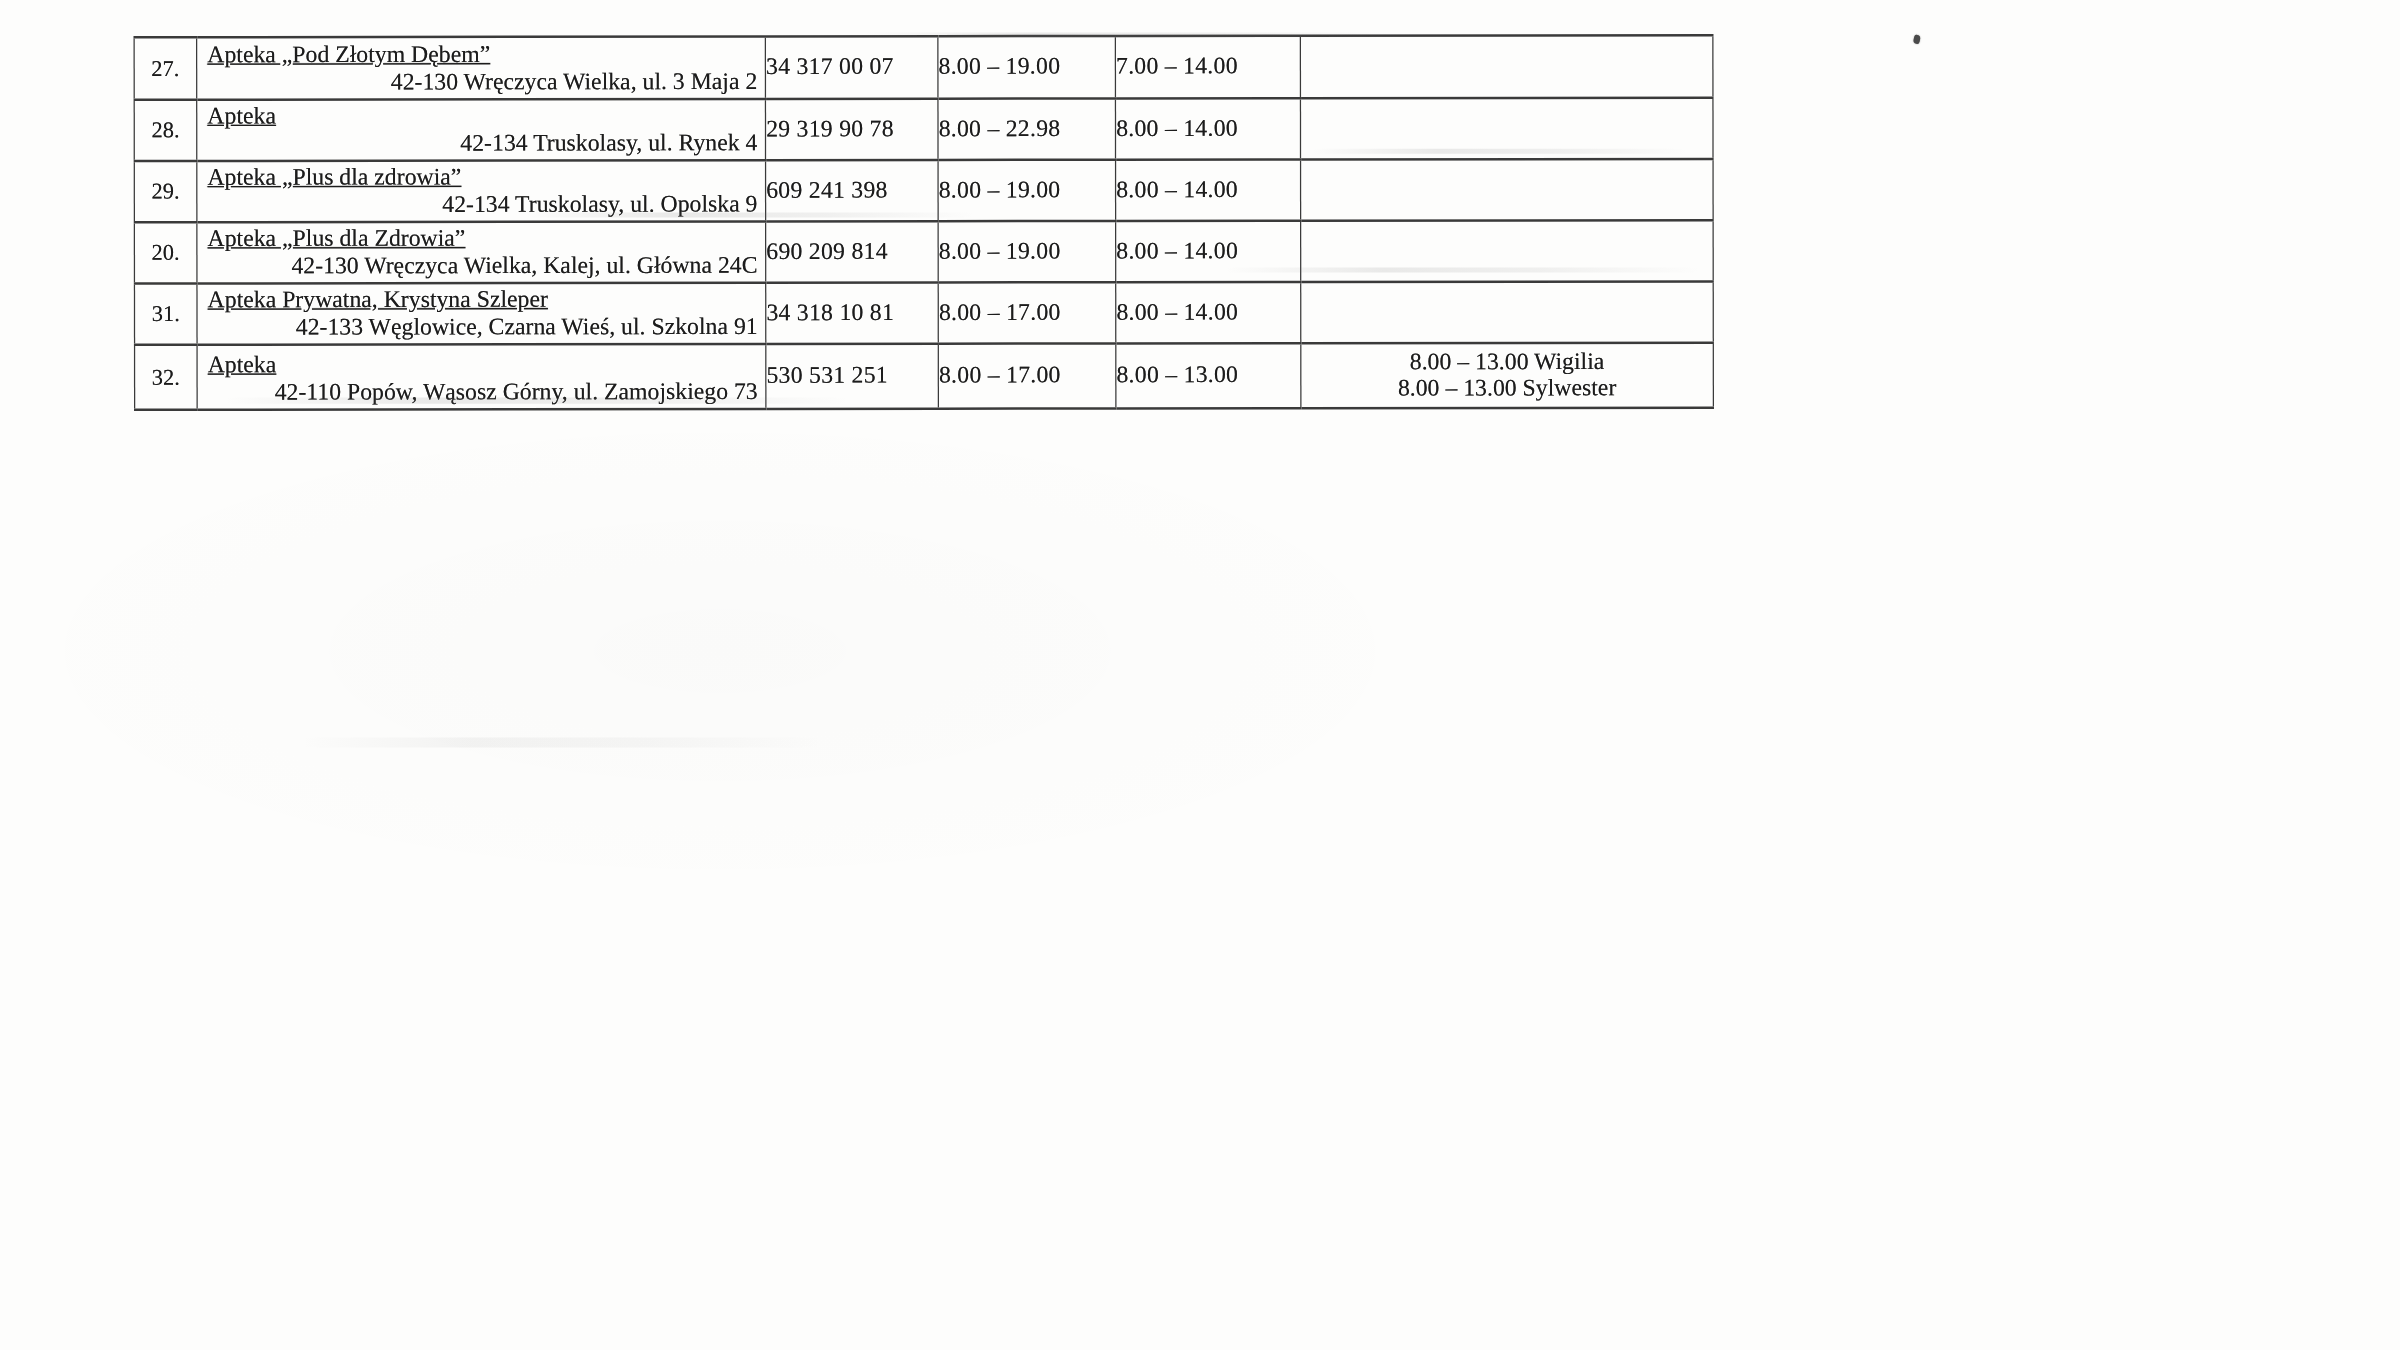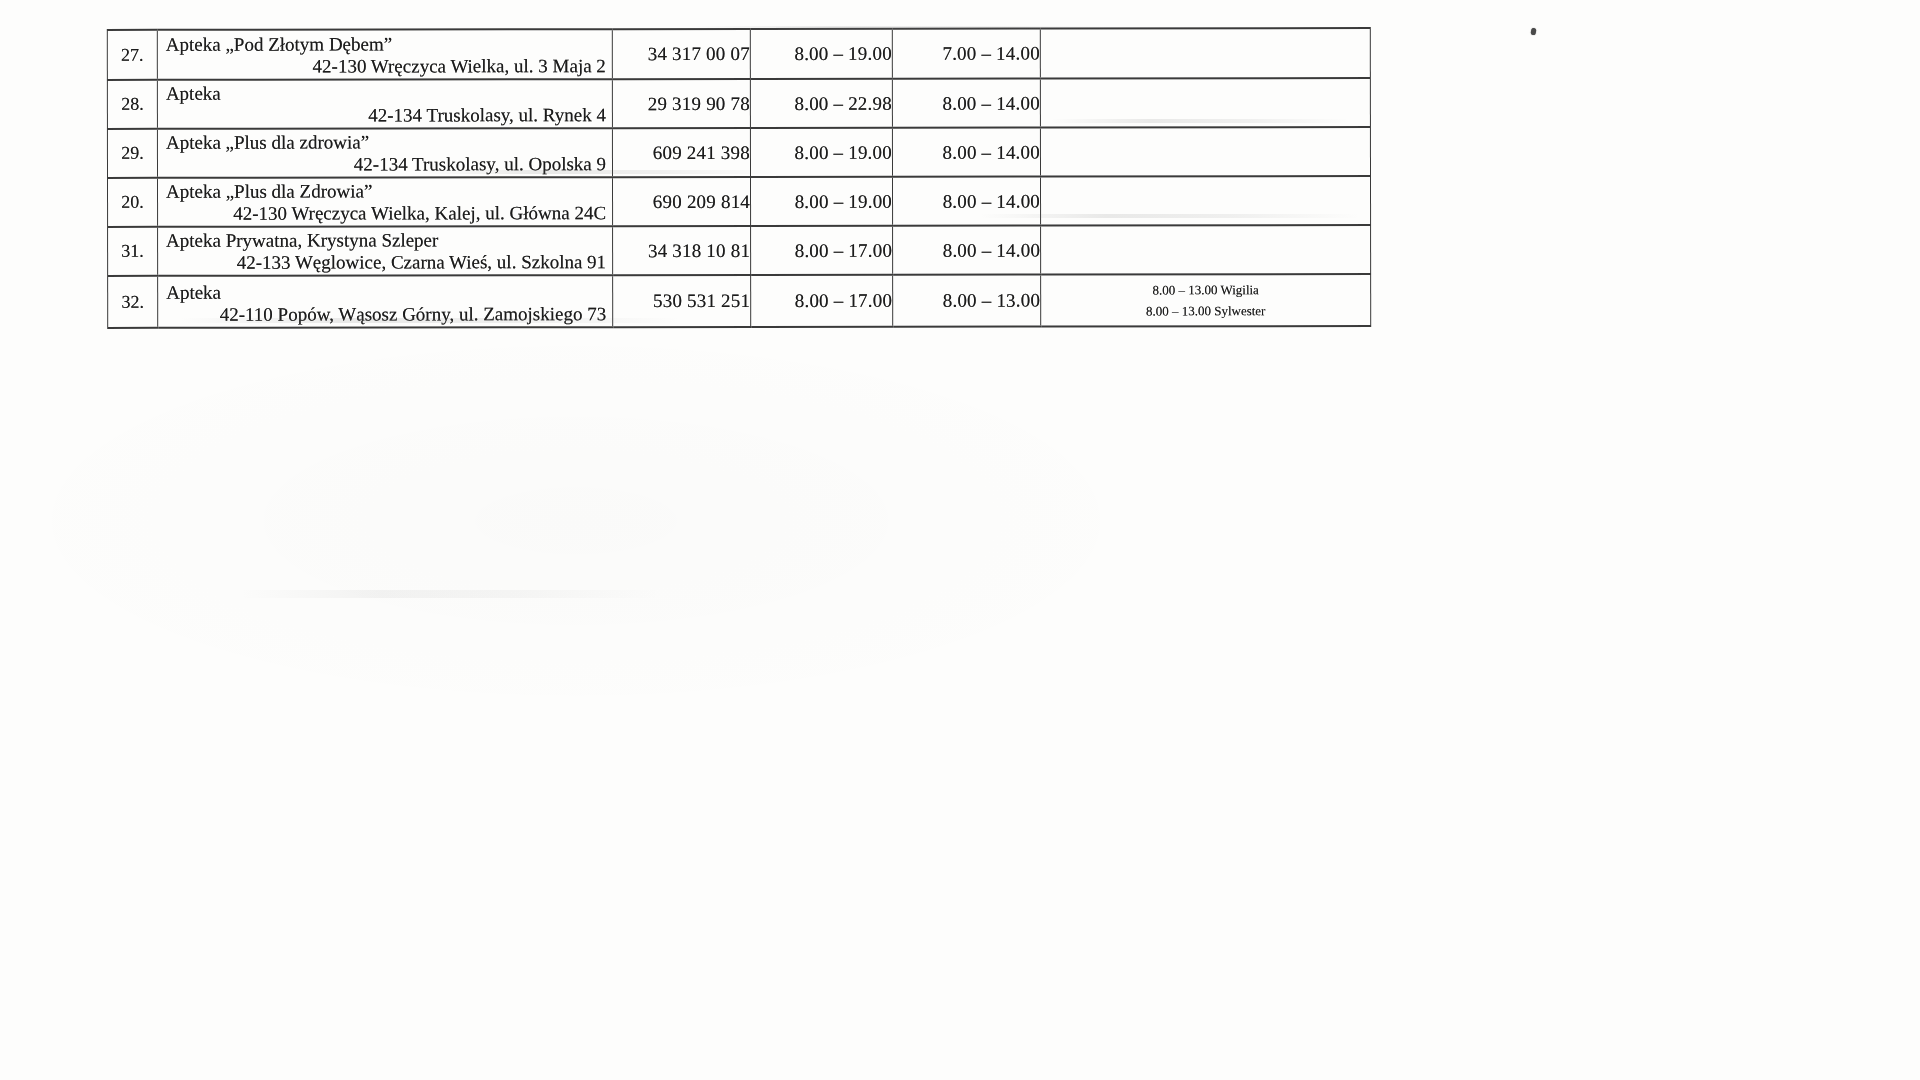--- a/index.html
+++ b/index.html
@@ -42,32 +42,32 @@
   td.c-no {
     text-align: center;
     vertical-align: middle;
     font-size: 18px;
   }
   td.c-name {
     vertical-align: bottom;
     padding: 2px 6px 1px 8px;
     line-height: 22px;
   }
-  td.c-name .name-line { display: block; }
+  td.c-name .name-line { display: block; text-decoration: underline; }
   td.c-name .addr-line { display: block; text-align: right; }
   td.c-phone, td.c-hours, td.c-sat {
-    text-align: right;
+    text-align: left;
     vertical-align: middle;
     letter-spacing: 0.2px;
   }
   td.c-note {
     text-align: center;
     vertical-align: middle;
     line-height: 21px;
-    font-size: 13px;
+    font-size: 19px;
   }
   
   .smudge {
     position: absolute;
     height: 4px;
     border-radius: 2px;
     background: linear-gradient(90deg, transparent, rgba(110,110,110,0.14), rgba(120,120,120,0.10), transparent);
     pointer-events: none;
   }
   .speck {

